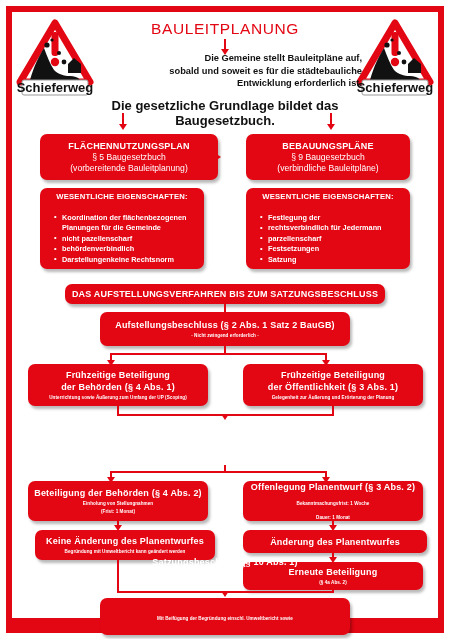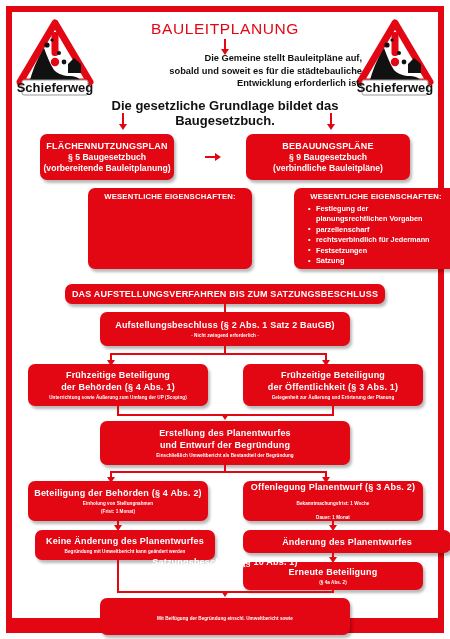--- a/index.html
+++ b/index.html
@@ -33,25 +33,25 @@
   .feed{position:absolute;width:2px;height:13px;background:#E30613;}
   .feed:after{content:"";position:absolute;left:-3px;top:11px;border-left:4px solid transparent;border-right:4px solid transparent;border-top:6px solid #E30613;}
   .feed.l{left:110px;top:101px;}
   .feed.r{left:318px;top:101px;}
 
   
   .box{position:absolute;background:#E30613;border-radius:7px;color:#fff;
     box-shadow:2px 3px 3px rgba(0,0,0,.28);box-sizing:border-box;
     display:flex;flex-direction:column;justify-content:center;align-items:center;
     text-align:center;padding:4px 6px;}
-  .box .ln{font-size:8.6px;font-weight:bold;line-height:11.5px;white-space:nowrap;}
+  .box .ln{font-size:8.6px;font-weight:normal;line-height:11.5px;white-space:nowrap;}
   .box .cap{font-size:9px;font-weight:bold;line-height:12px;letter-spacing:.2px;}
   .box .sub{font-size:4.6px;font-weight:bold;line-height:7.4px;letter-spacing:.05px;margin-top:1px;}
 
-  .box.list{justify-content:space-between;align-items:center;margin-left:48px;}
+  .box.list{justify-content:space-between;align-items:center;}
   .box.list .hd{font-size:7.7px;font-weight:bold;letter-spacing:.2px;margin-bottom:3px;}
   .box.list ul{margin:0;padding:0 0 0 16px;list-style:none;text-align:left;width:100%;}
   .box.list li{font-size:7.3px;font-weight:bold;line-height:10.4px;position:relative;padding-left:8px;}
   .box.list li:before{content:"•";position:absolute;left:0;top:-0.5px;}
   .box.list li .cont{display:block;padding-left:0;}
 
   
   .vline{position:absolute;width:2px;background:#E30613;}
   .hline{position:absolute;height:2px;background:#E30613;}
   .arrowdown{position:absolute;width:0;height:0;border-left:4px solid transparent;border-right:4px solid transparent;border-top:6px solid #E30613;}
@@ -107,51 +107,65 @@
       <div>Die Gemeine stellt Bauleitpläne auf,</div>
       <div>sobald und soweit es für die städtebauliche</div>
       <div>Entwicklung erforderlich ist.</div>
     </div>
 
     <div class="lawline">Die gesetzliche Grundlage bildet das Baugesetzbuch.</div>
 
     <div class="feed l"></div>
     <div class="feed r"></div>
 
-    <div class="box" style="left:28px;top:122px;width:134px;height:46px;">
+    <div class="box" style="left:28px;top:122px;width:178px;height:46px;">
       <div class="cap">FLÄCHENNUTZUNGSPLAN</div>
       <div class="ln">§ 5 Baugesetzbuch</div>
       <div class="ln">(vorbereitende Bauleitplanung)</div>
     </div>
 
     <div class="arrowright" style="left:203px;top:141px;"></div>
     <div class="hline" style="left:193px;top:144px;width:11px;"></div>
 
     <div class="box" style="left:234px;top:122px;width:164px;height:46px;">
       <div class="cap">BEBAUUNGSPLÄNE</div>
       <div class="ln">§ 9 Baugesetzbuch</div>
       <div class="ln">(verbindliche Bauleitpläne)</div>
     </div>
 
     <div class="box list" style="left:28px;top:176px;width:164px;height:81px;">
       <div class="hd">WESENTLICHE EIGENSCHAFTEN:</div>
+      <ul>
+        <li>
+          <span>Koordination der flächenbezogenen</span>
+          <span class="cont">Planungen für die Gemeinde</span>
+        </li>
+        <li>
+          <span>nicht pazellenscharf</span>
+        </li>
+        <li>
+          <span>behördenverbindlich</span>
+        </li>
+        <li>
+          <span>Darstellungenkeine Rechtsnorm</span>
+        </li>
+      </ul>
     </div>
 
     <div class="box list" style="left:234px;top:176px;width:164px;height:81px;">
       <div class="hd">WESENTLICHE EIGENSCHAFTEN:</div>
       <ul>
         <li>
           <span>Festlegung der</span>
-          <span class="cont">planungsrechtlichen Vorgaben</span>
+        </li>
+        <li>
+          <span>rechtsverbindlich für Jedermann</span>
         </li>
         <li>
           <span>parzellenscharf</span>
-        </li>
-        <li>
-          <span>rechtsverbindlich für Jedermann</span>
         </li>
         <li>
           <span>Festsetzungen</span>
         </li>
         <li>
           <span>Satzung</span>
         </li>
       </ul>
     </div>
 
@@ -183,25 +197,20 @@
       <div class="cap">Frühzeitige Beteiligung</div>
       <div class="cap">der Öffentlichkeit (§ 3 Abs. 1)</div>
       <div class="sub">Gelegenheit zur Äußerung und Erörterung der Planung</div>
     </div>
 
     <div class="vline" style="left:105px;top:394px;height:9px;"></div>
     <div class="vline" style="left:320px;top:394px;height:9px;"></div>
     <div class="hline" style="left:105px;top:402px;width:217px;"></div>
     <div class="arrowdown" style="left:209px;top:402px;"></div>
 
-    <div class="box" style="left:88px;top:409px;width:250px;height:44px;">
-      <div class="cap">Erstellung des Planentwurfes</div>
-      <div class="cap">und Entwurf der Begründung</div>
-      <div class="sub">Einschließlich Umweltbericht als Bestandteil der Begründung</div>
-    </div>
 
     <div class="vline" style="left:212px;top:453px;height:7px;"></div>
     <div class="hline" style="left:98px;top:459px;width:216px;"></div>
     <div class="vline" style="left:98px;top:459px;height:8px;"></div>
     <div class="vline" style="left:313px;top:459px;height:8px;"></div>
     <div class="arrowdown" style="left:95px;top:465px;"></div>
     <div class="arrowdown" style="left:310px;top:465px;"></div>
 
     <div class="box" style="left:16px;top:469px;width:180px;height:40px;">
       <div class="cap">Beteiligung der Behörden (§ 4 Abs. 2)</div>
@@ -218,21 +227,21 @@
     <div class="vline" style="left:105px;top:509px;height:6px;"></div>
     <div class="arrowdown" style="left:102px;top:513px;"></div>
     <div class="vline" style="left:320px;top:509px;height:6px;"></div>
     <div class="arrowdown" style="left:317px;top:513px;"></div>
 
     <div class="box" style="left:16px;top:518px;width:180px;height:30px;margin-left:7px;">
       <div class="cap">Keine Änderung des Planentwurfes</div>
       <div class="sub">Begründung mit Umweltbericht kann geändert werden</div>
     </div>
 
-    <div class="box" style="left:231px;top:518px;width:208px;height:23px;">
+    <div class="box" style="left:231px;top:518px;width:184px;height:23px;">
       <div class="cap">Änderung des Planentwurfes</div>
     </div>
 
     <div class="vline" style="left:320px;top:541px;height:6px;"></div>
     <div class="arrowdown" style="left:317px;top:545px;"></div>
 
     <div class="box" style="left:231px;top:550px;width:180px;height:28px;">
       <div class="cap">Erneute Beteiligung</div>
       <div class="sub">(§ 4a Abs. 2)</div>
     </div>

